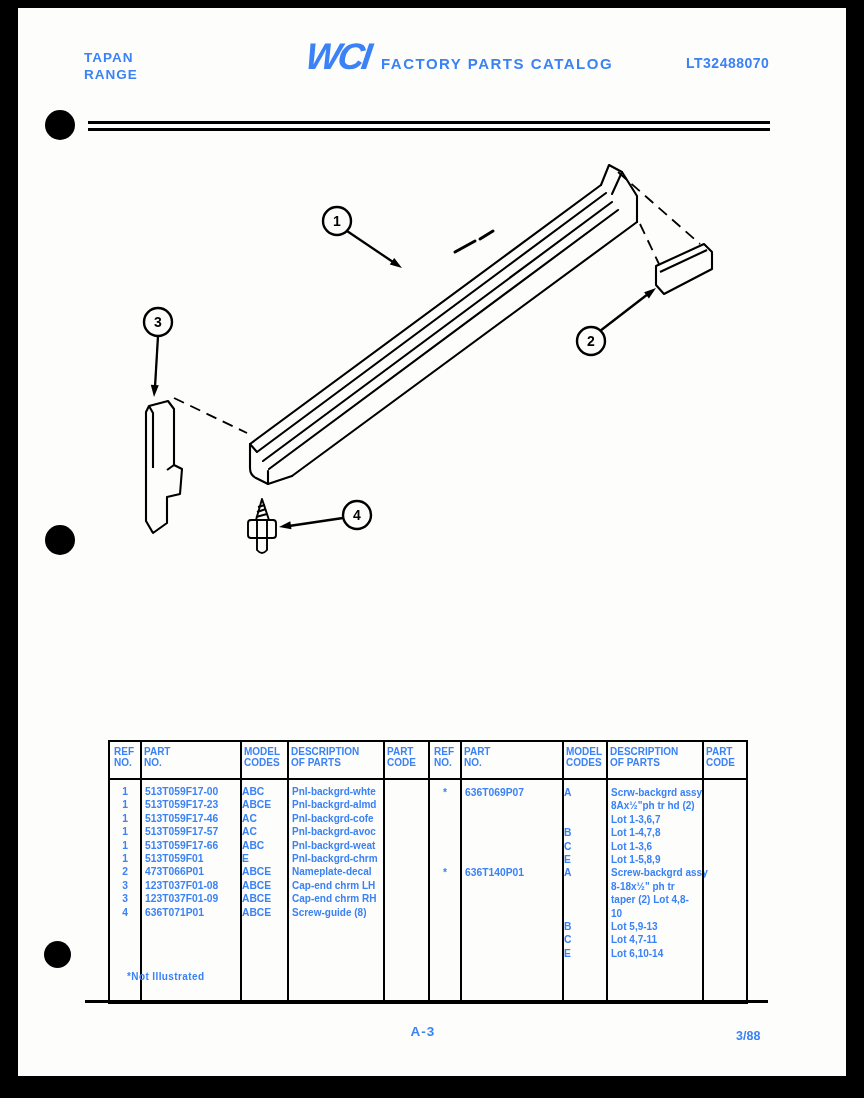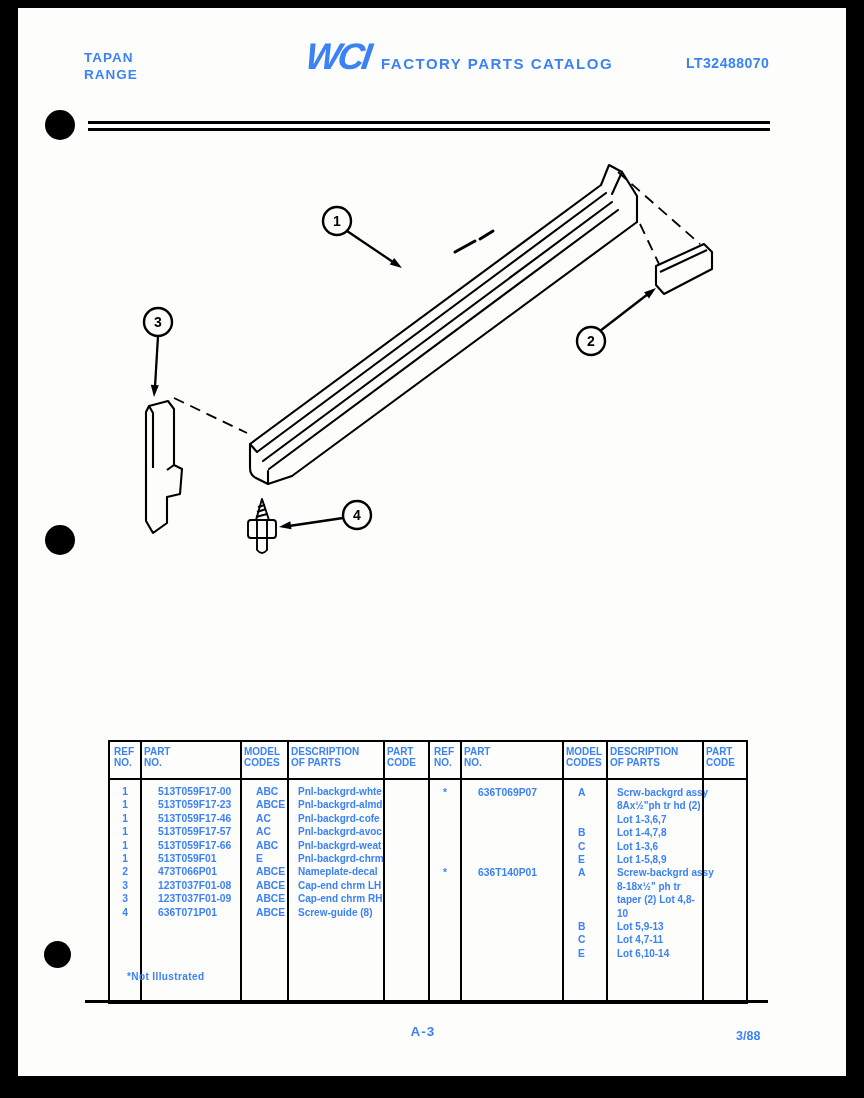--- a/index.html
+++ b/index.html
@@ -28,23 +28,23 @@
   .ptable-right{width:318px;border-left:none;}
   .phead{display:grid;height:36px;border-bottom:2px solid #000;}
   .ptable-left .phead,.ptable-left .trow{grid-template-columns:30px 100px 47px 96px 45px;}
   .ptable-right .phead,.ptable-right .trow{grid-template-columns:30px 102px 44px 96px 44px;}
   .phcell{padding:4px 0 0 4px;font-size:10px;line-height:11px;}
   .phcell .hl{display:block;}
   .pbody{padding-top:5px;}
   .ptable-right .pbody{padding-top:6px;}
   .trow{display:grid;height:13.4px;line-height:13.4px;white-space:nowrap;}
   .c-ref{text-align:center;}
-  .c-part{padding-left:18px;}
-  .c-codes{padding-left:16px;}
-  .c-desc{padding-left:11px;font-size:10px;}
+  .c-part{padding-left:5px;}
+  .c-codes{padding-left:2px;}
+  .c-desc{padding-left:5px;font-size:10px;}
   .vl{position:absolute;top:0;bottom:0;width:2px;background:#000;}
   .footnote{left:127px;top:971px;font-size:10px;font-weight:bold;letter-spacing:0.4px;}
   .frule{left:85px;top:1000px;width:683px;height:3px;background:#000;}
   .pageno{left:388px;top:1024px;width:70px;text-align:center;font-size:13.5px;font-weight:bold;letter-spacing:1px;}
   .datecode{left:736px;top:1029px;font-size:12.5px;font-weight:bold;}
   svg text{font-family:"Liberation Sans",sans-serif;}
 </style>
 </head>
 <body>
 

